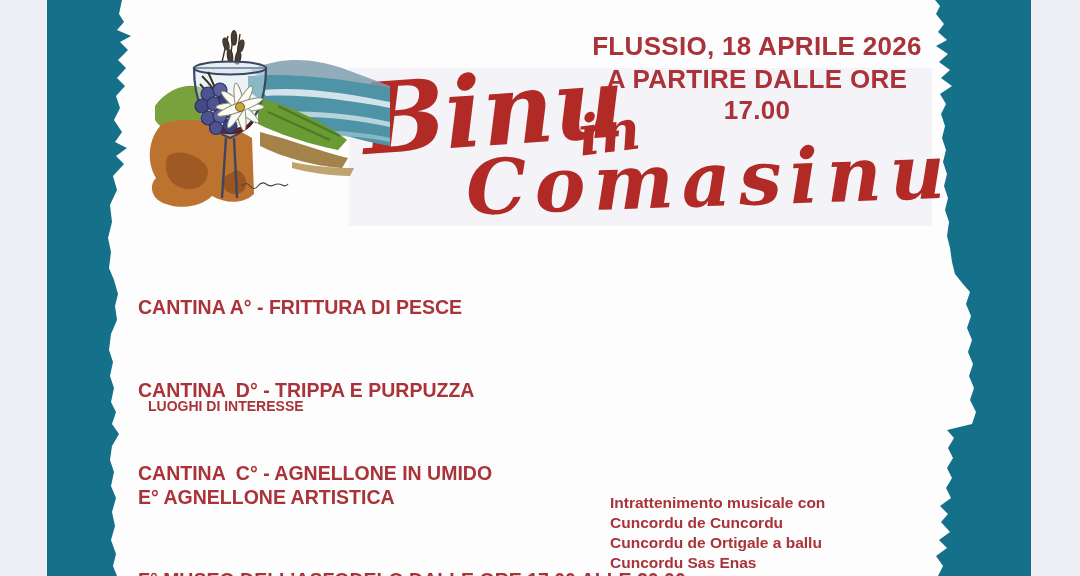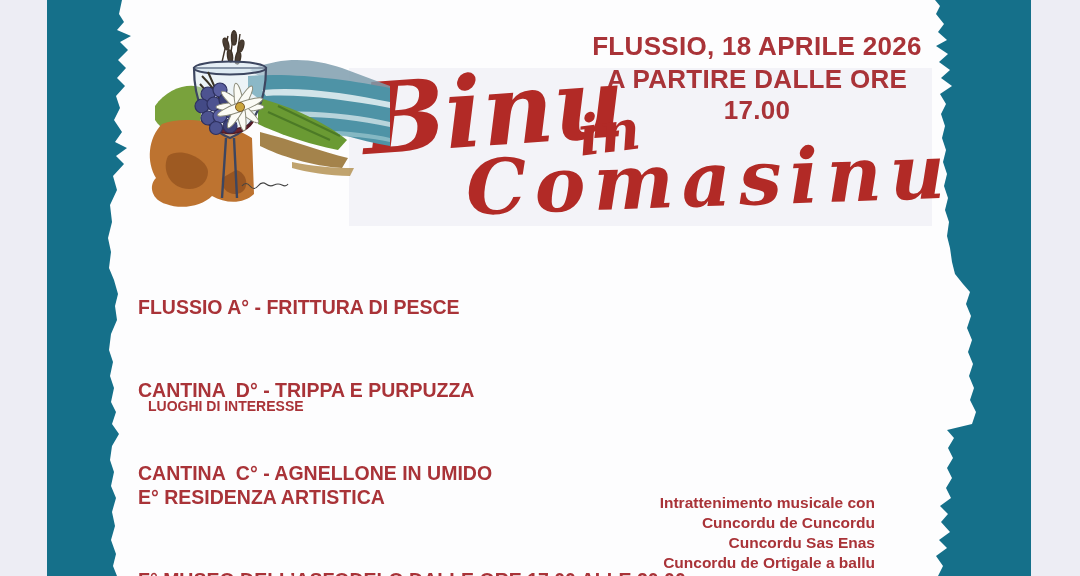--- a/index.html
+++ b/index.html
@@ -27,21 +27,21 @@
   }
   #title-word1{left:362px;top:62px;font-size:98px;transform:rotate(-4deg);}
   #title-word2{left:578px;top:104px;font-size:56px;transform:rotate(-7deg);}
   #title-word3{left:466px;top:142px;font-size:76px;letter-spacing:8px;transform:rotate(-2deg);}
   
   ul{list-style:none;margin:0;padding:0;}
   #cantina-list{left:138px;top:239px;font-size:19.5px;line-height:27.6px;white-space:pre-wrap;}
   #places-heading{left:148px;top:398px;font-size:14px;}
   #places-list{left:138px;top:429px;font-size:19.5px;line-height:27.6px;white-space:pre-wrap;}
   
-  #music-block{left:610px;top:493px;width:265px;text-align:right;font-size:15.5px;line-height:20px;}
+  #music-block{left:610px;top:493px;width:265px;text-align:left;font-size:15.5px;line-height:20px;}
   
   #illustration{left:142px;top:28px;width:250px;height:192px;}
 </style>
 </head>
 <body>
 
 <div class="abs side-strip" id="strip-left"></div>
 <div class="abs side-strip" id="strip-right"></div>
 
 <svg class="abs" id="torn-bands" viewBox="0 0 1080 576">
@@ -131,32 +131,32 @@
     </g>
     <circle cx="98" cy="79" r="4.5" fill="#caa53c" stroke="#7a5a2a" stroke-width="1"></circle>
   </g>
 
   <path d="M84,110 L80,170 M92,110 L95,170" stroke="#3d4660" stroke-width="2.4" fill="none"></path>
 
   <path d="M100,158 q4,-5 8,0 t8,0 t8,-2 t8,1 t8,0 t6,-1" stroke="#444444" stroke-width="1.2" fill="none"></path>
 </svg>
 
 <ul class="abs red-sans" id="cantina-list">
-  <li>FLUSSIO A° - FRITTURA DI PESCE</li>
+  <li>CANTINA A° - FRITTURA DI PESCE</li>
   <li>CANTINA  D° - TRIPPA E PURPUZZA</li>
   <li>CANTINA  C° - AGNELLONE IN UMIDO</li>
 </ul>
 
 <div class="abs red-sans" id="places-heading">LUOGHI DI INTERESSE</div>
 <ul class="abs red-sans" id="places-list">
-  <li>E° RESIDENZA ARTISTICA</li>
+  <li>E° AGNELLONE ARTISTICA</li>
   <li>F° MUSEO DELL’ASFODELO DALLE ORE 17,00 ALLE 20,00</li>
   
   
   
 </ul>
 
 <div class="abs red-sans" id="music-block">
   <div>Intrattenimento musicale con</div>
   <div>Cuncordu de Cuncordu</div>
+  <div>Cuncordu de Ortigale a ballu</div>
   <div>Cuncordu Sas Enas</div>
-  <div>Cuncordu de Ortigale a ballu</div>
 </div>
 
 </body></html>

